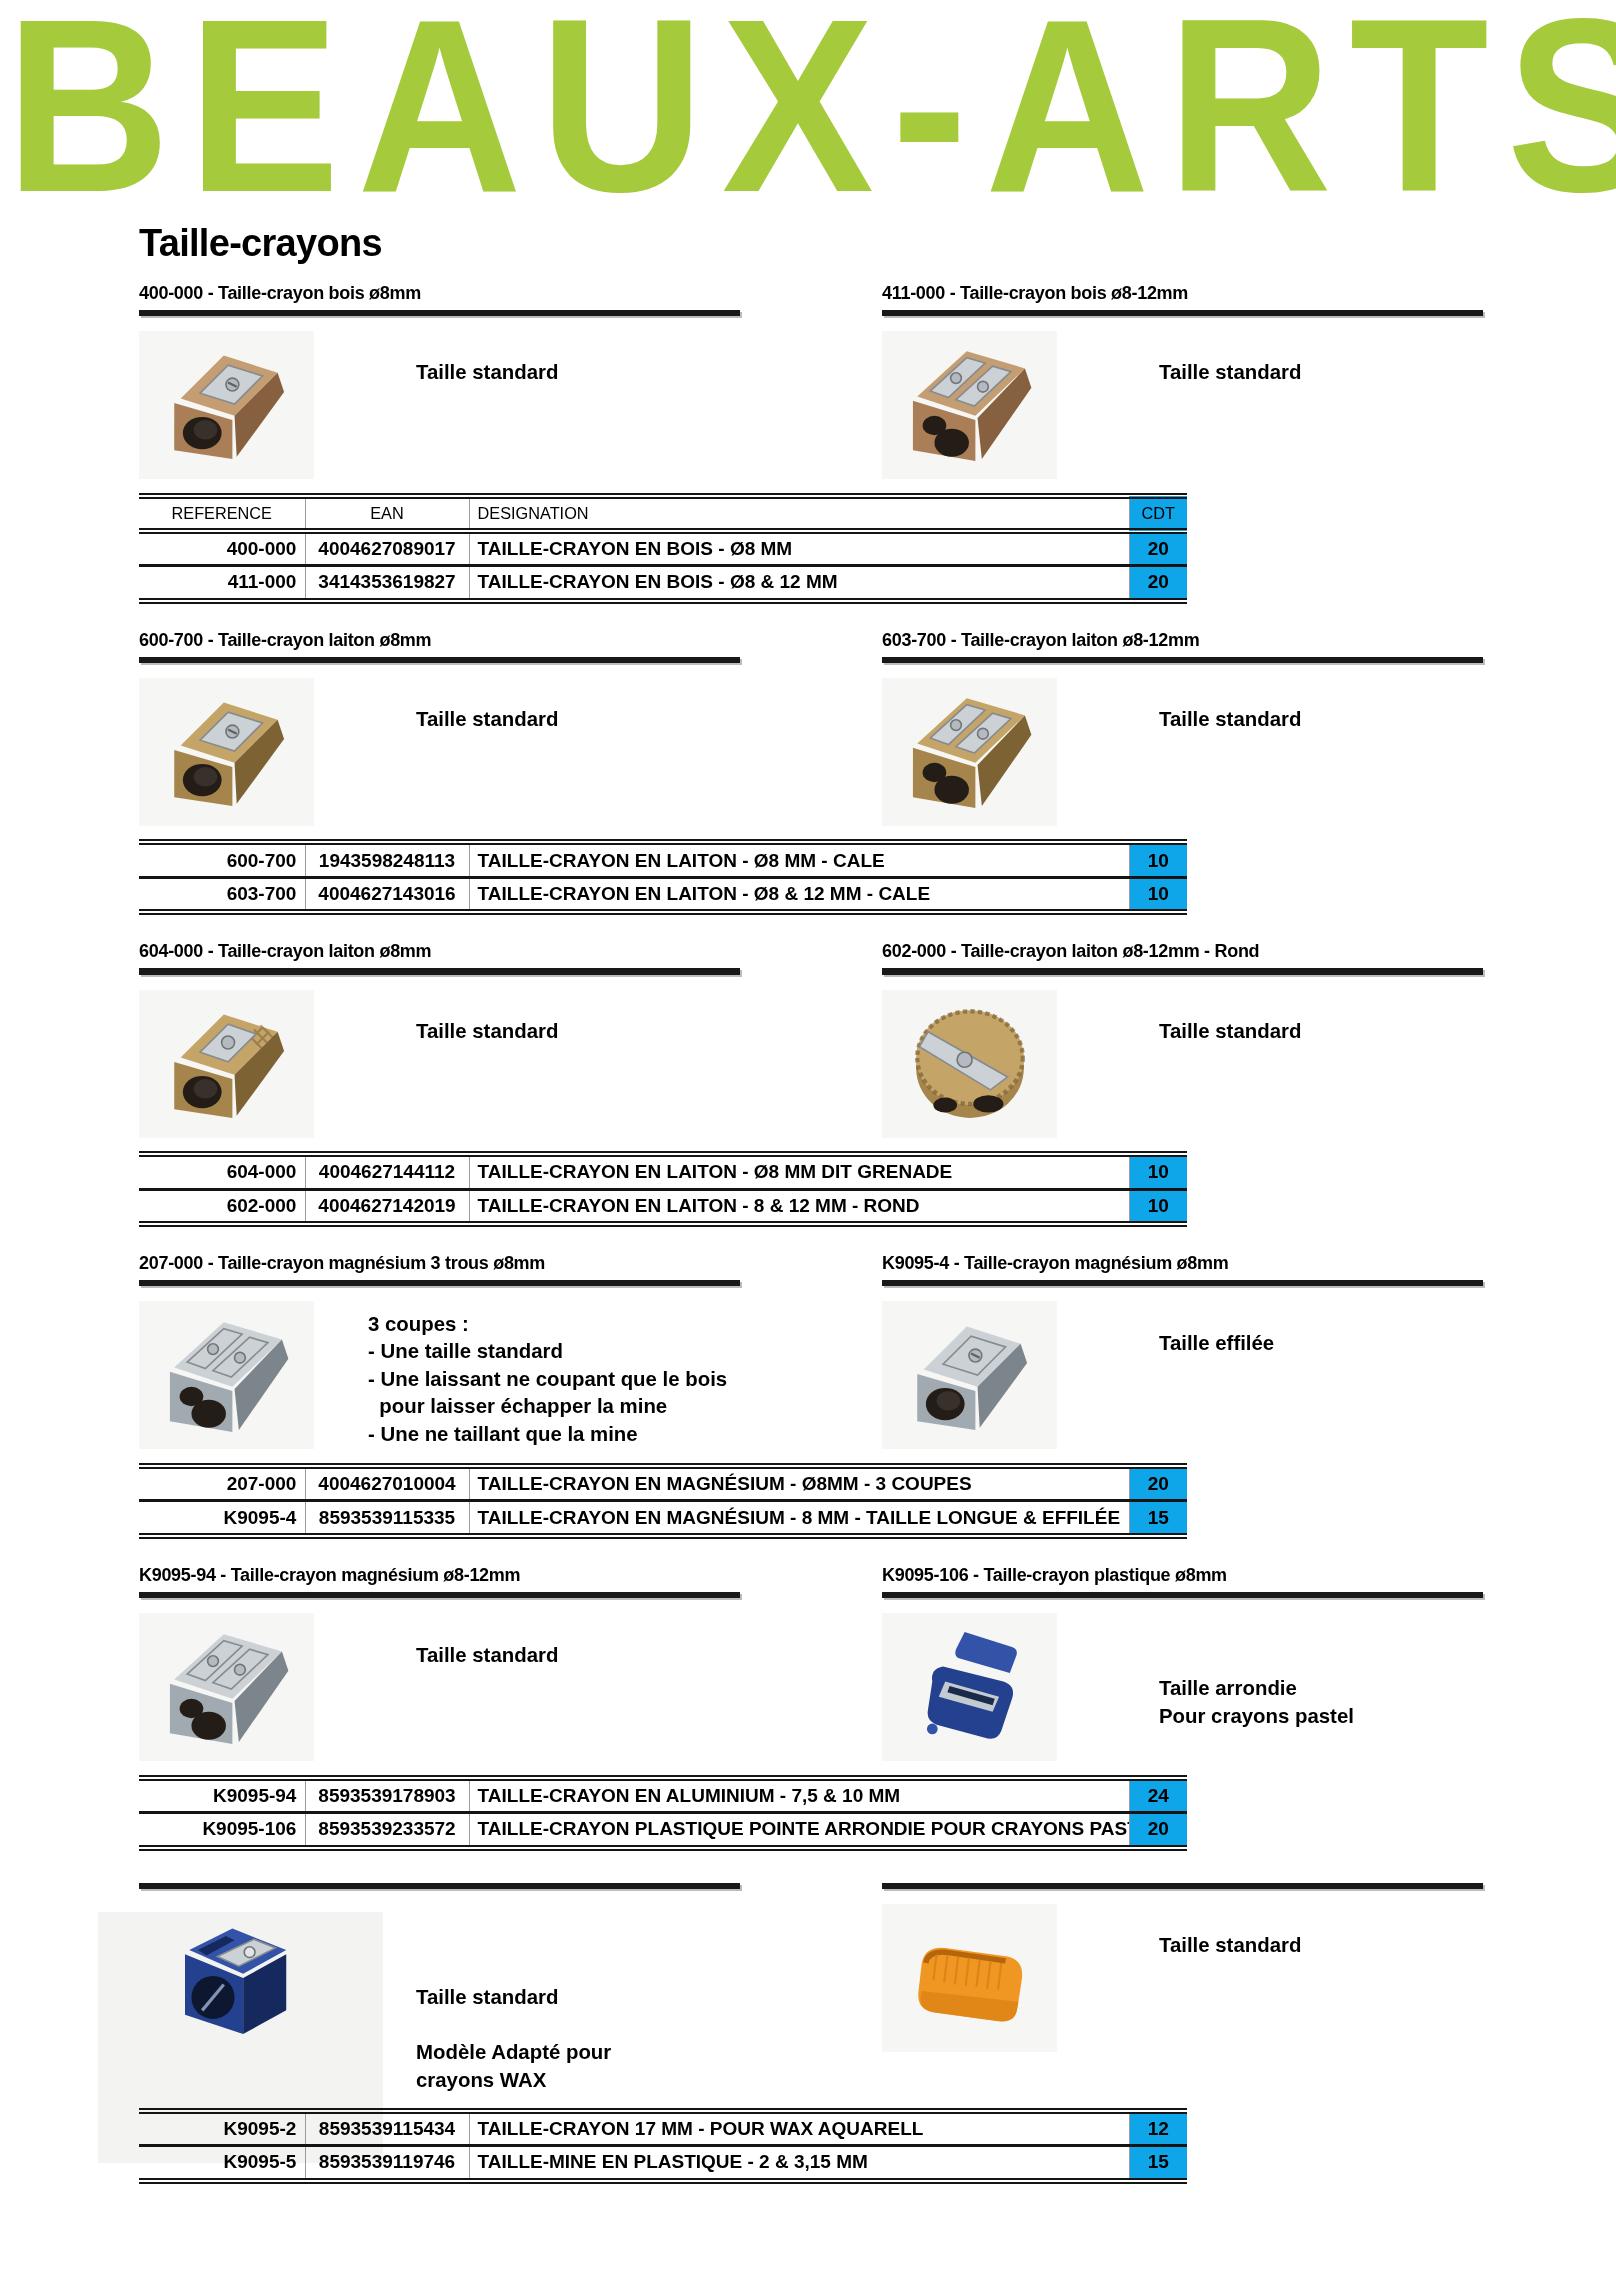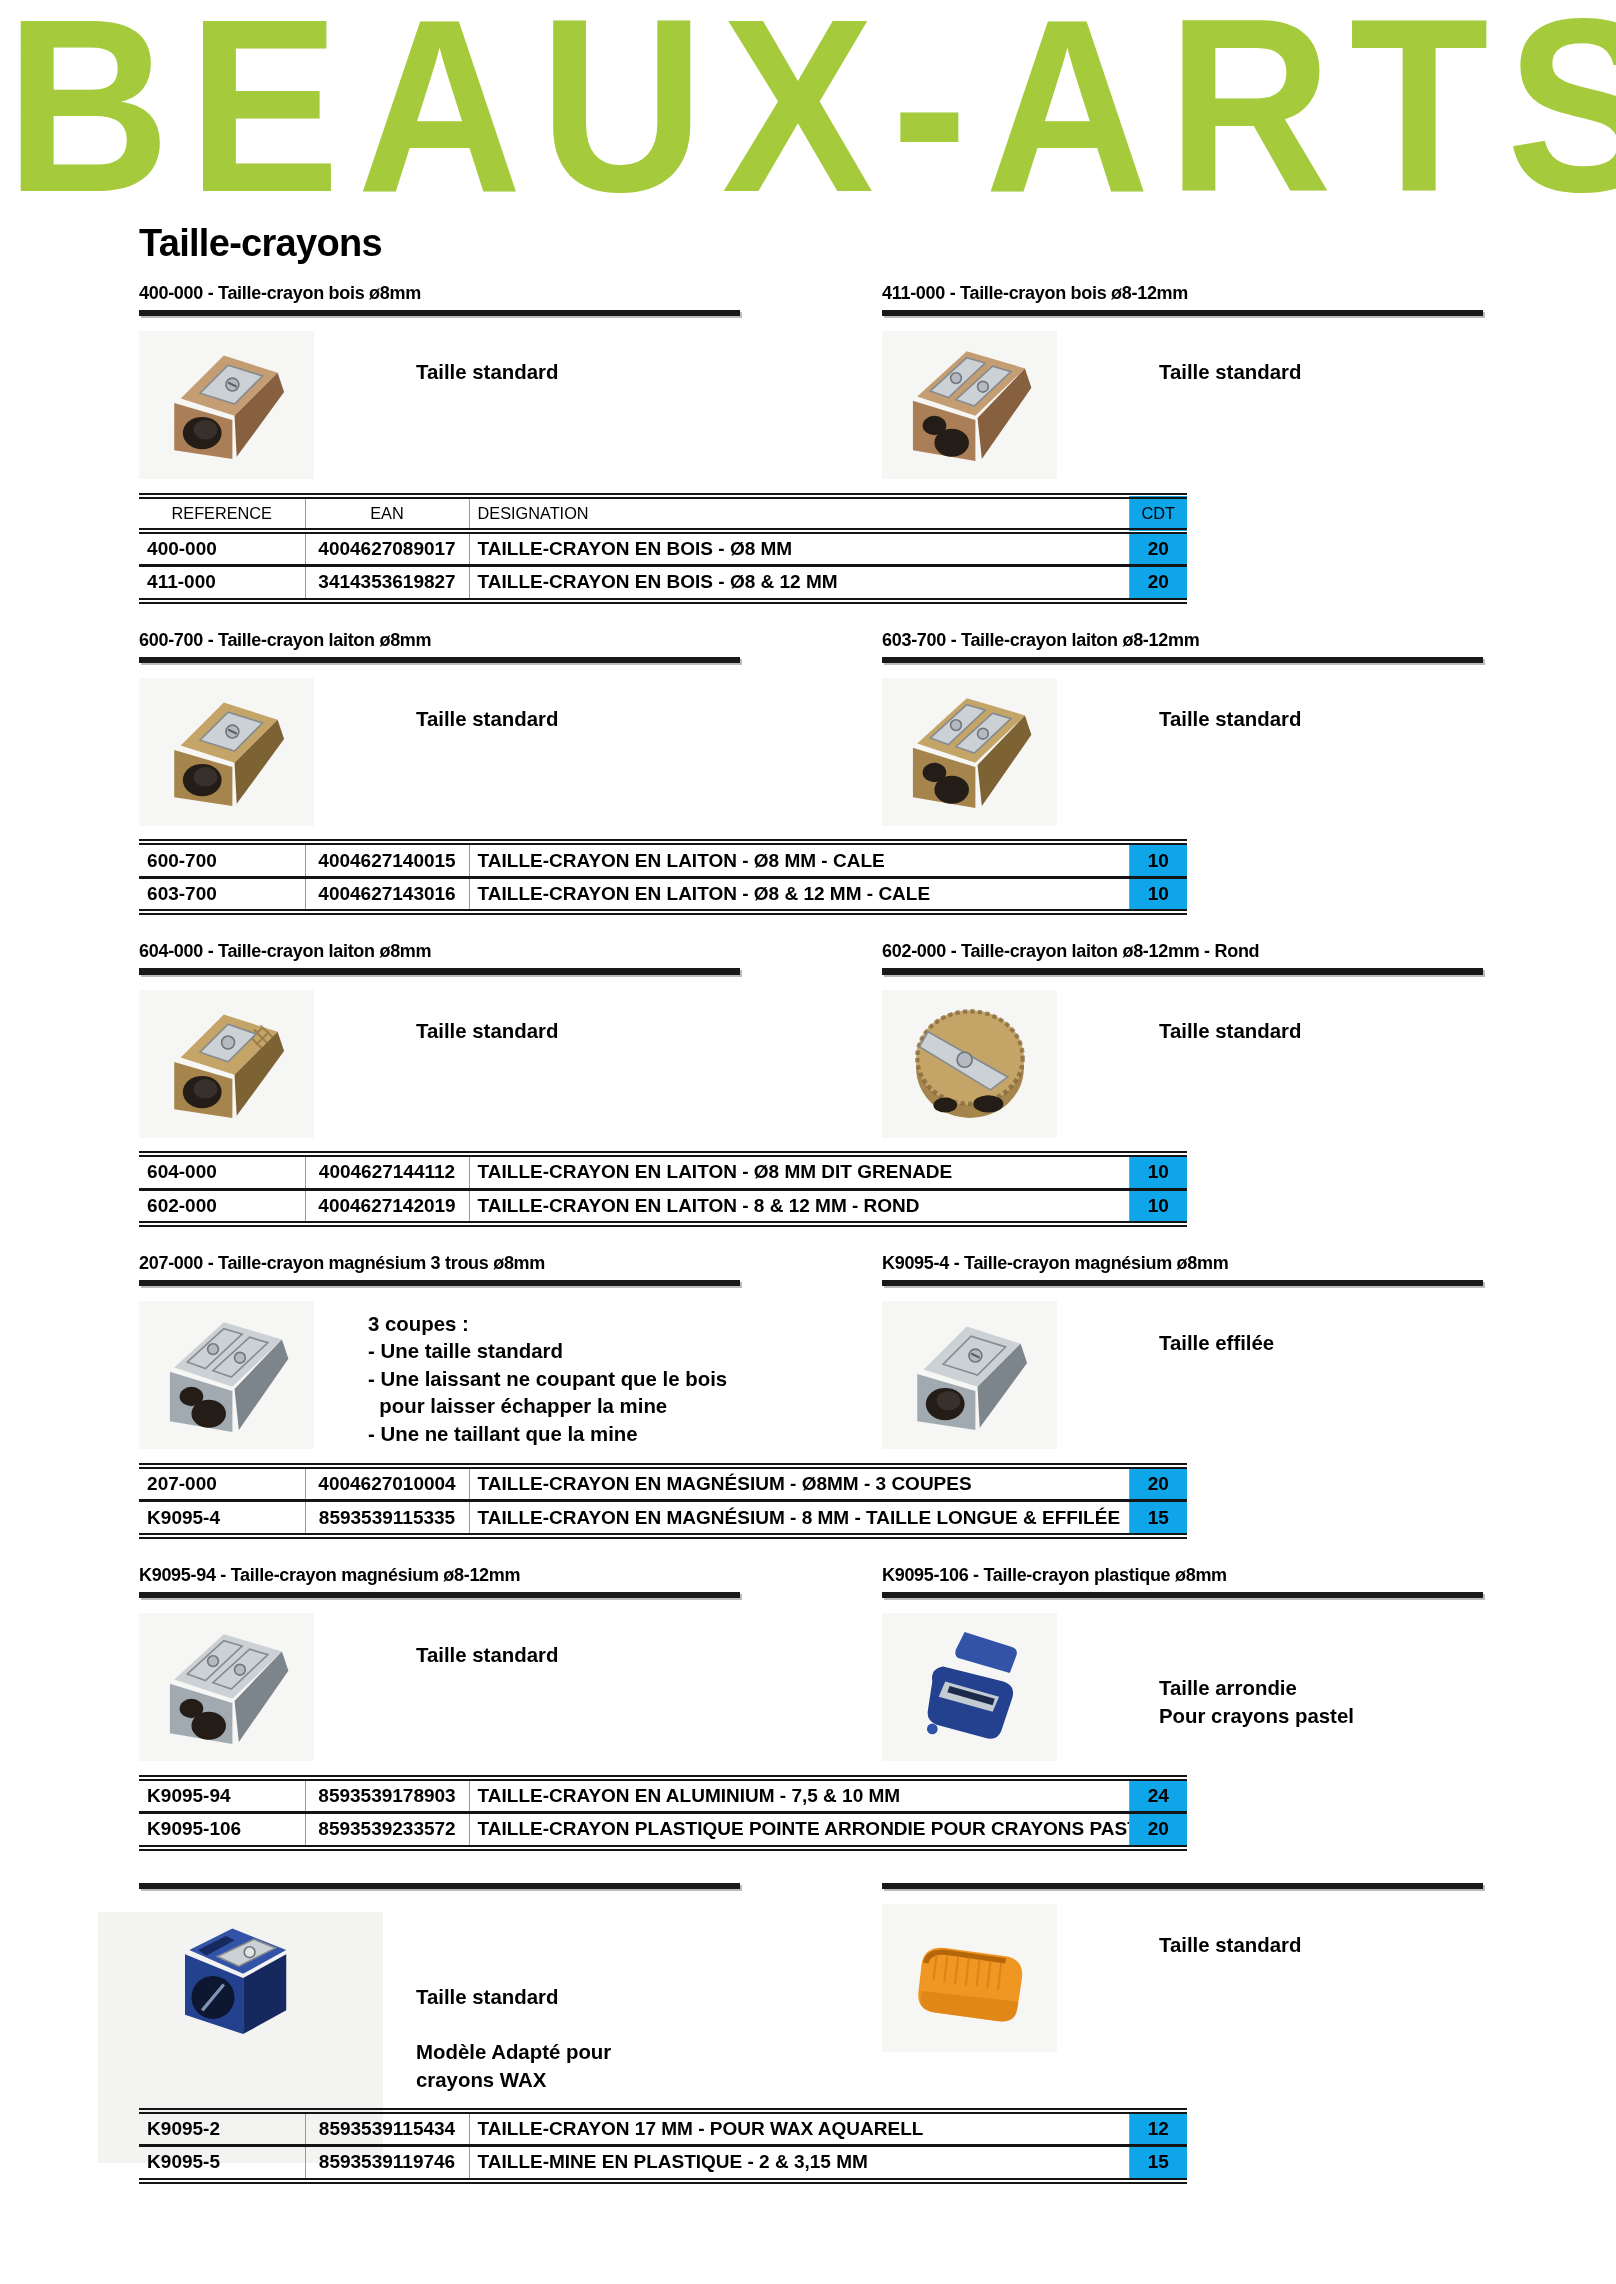--- a/index.html
+++ b/index.html
@@ -33,21 +33,21 @@
               background:#f3f3f1;z-index:0;}
   
   .tblwrap{margin-top:13.6px;width:1048px;position:relative;z-index:1;}
   table.spec{width:100%;border-collapse:collapse;table-layout:fixed;
              border-top:6.1px double #141414;border-bottom:6.1px double #141414;}
   col.c-ref{width:166px;} col.c-ean{width:164px;} col.c-des{width:660px;} col.c-cdt{width:58px;}
   table.spec th{height:27px;font-size:16.3px;font-weight:normal;border-bottom:6.1px double #141414;}
   table.spec td{height:30.5px;font-size:19px;font-weight:bold;padding:0 8.1px;overflow:hidden;white-space:nowrap;}
   table.spec tbody tr + tr td{border-top:3.4px solid #141414;}
   table.spec th + th, table.spec td + td{border-left:1.4px solid #9b9b9b;}
-  th.ref{text-align:center;} td.ref{text-align:left;}
+  th.ref{text-align:center;} td.ref{text-align:right;}
   th.ean, td.ean{text-align:center;}
   th.des{text-align:left;padding:0 8.1px;} td.des{text-align:left;}
   th.cdt, td.cdt{text-align:center;background:#0ea5e9;}
   td.cdt{font-size:17px;}
   
   .wood{--c1:#c59d72;--c2:#aa7f57;--c3:#86603f;}
   .brass{--c1:#c5a468;--c2:#a5854c;--c3:#7d6234;}
   .mag{--c1:#ccd1d5;--c2:#a2aab1;--c3:#7c848c;}
   .blue{--c1:#3353a8;--c2:#24418f;--c3:#16295e;}
   .orange{--c1:#ef9623;--c2:#d97f12;--c3:#b5650a;}
@@ -235,21 +235,21 @@
       <table class="spec">
         <colgroup>
             <col class="c-ref">
             <col class="c-ean">
             <col class="c-des">
             <col class="c-cdt">
           </colgroup>
         <tbody>
           <tr>
             <td class="ref">600-700</td>
-            <td class="ean">4004627140015</td>
+            <td class="ean">1943598248113</td>
             <td class="des">TAILLE-CRAYON EN LAITON - Ø8 MM - CALE</td>
             <td class="cdt">10</td>
           </tr>
           <tr>
             <td class="ref">603-700</td>
             <td class="ean">4004627143016</td>
             <td class="des">TAILLE-CRAYON EN LAITON - Ø8 &amp; 12 MM - CALE</td>
             <td class="cdt">10</td>
           </tr>
         </tbody>

